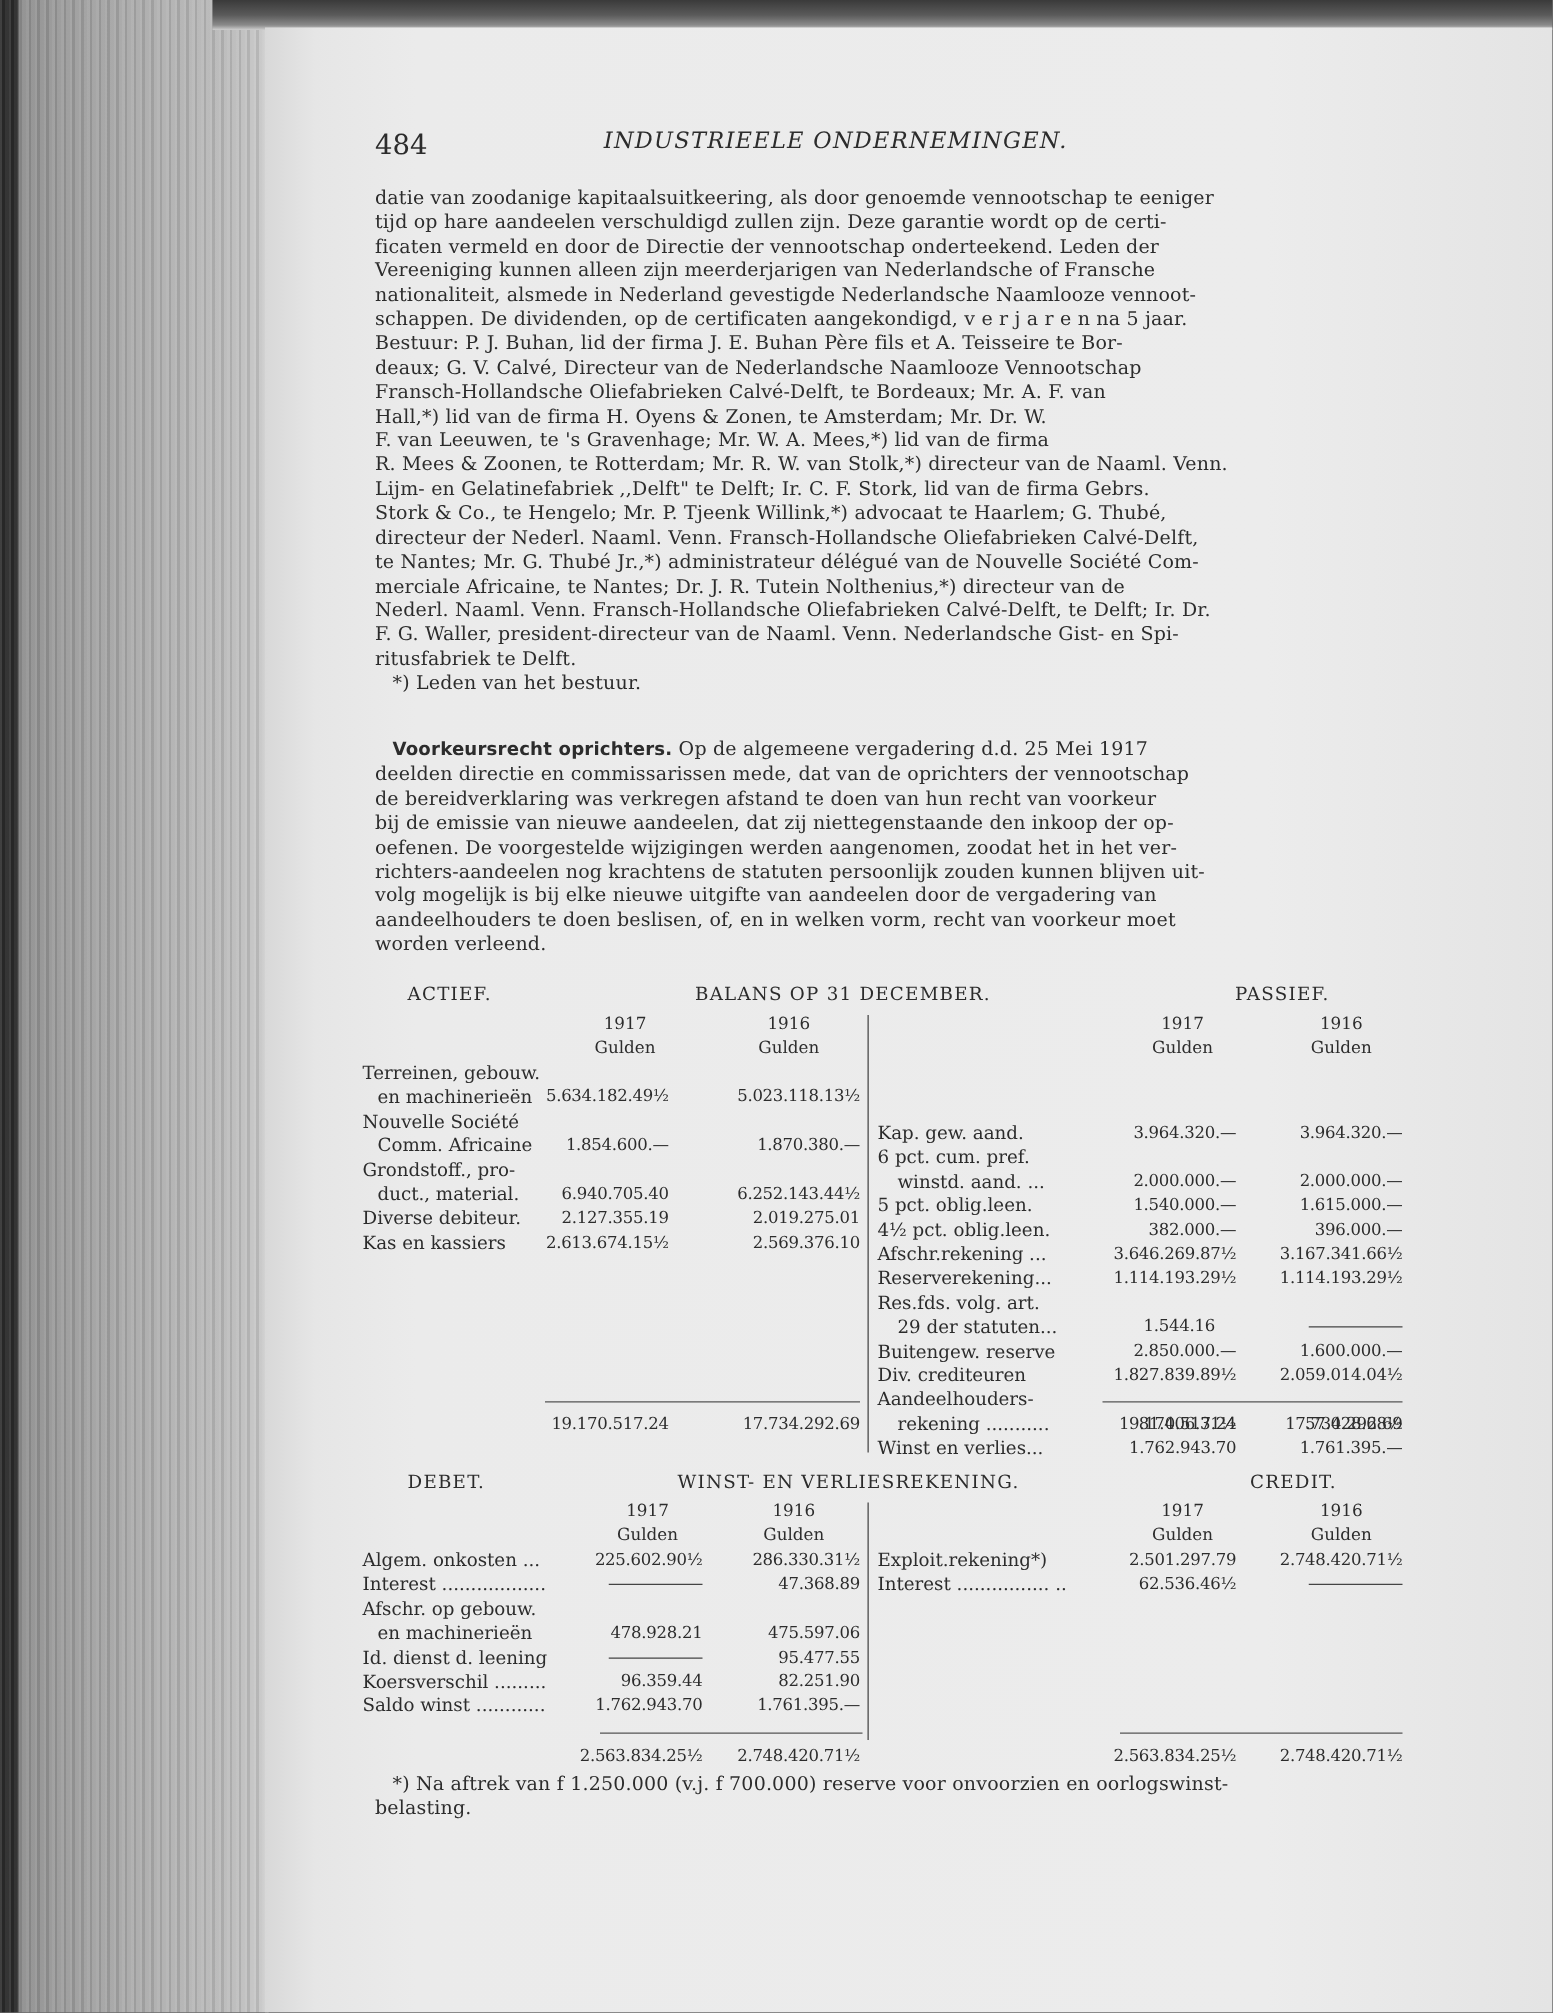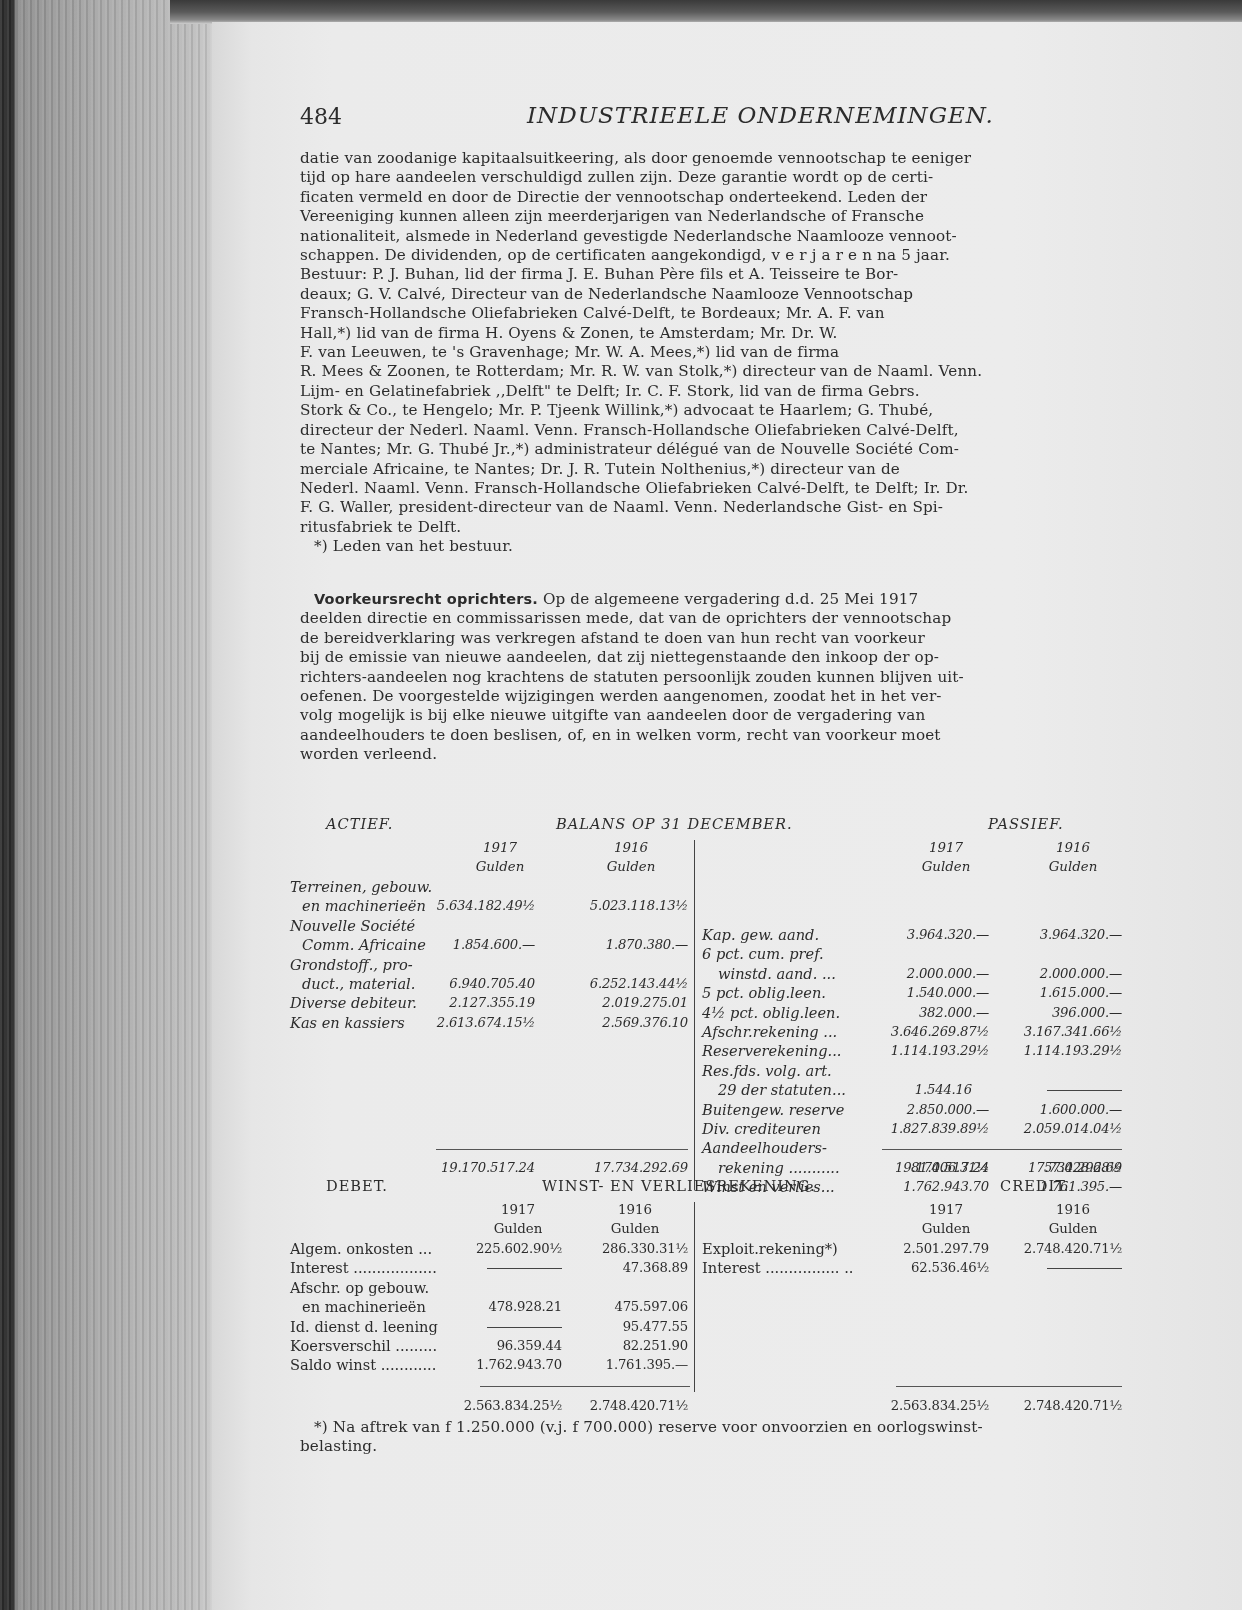--- a/index.html
+++ b/index.html
@@ -4,21 +4,21 @@
 <style>
   html,body{margin:0;padding:0;}
   body{width:1242px;height:1610px;position:relative;overflow:hidden;background:#6a6a6a;font-family:"DejaVu Serif","Liberation Serif",serif;color:#2c2c2c;}
   .book-edge{position:absolute;left:0;top:0;width:215px;height:1610px;
     background:linear-gradient(90deg,#2a2a2a 0px,#2a2a2a 14px,#8e8e8e 16px,#9a9a9a 50px,#a8a8a8 100px,#b4b4b4 150px,#bcbcbc 190px,#c8c8c8 210px,#d6d6d6 215px);}
   .book-edge .stripes{position:absolute;inset:0;background:repeating-linear-gradient(90deg,rgba(255,255,255,0.10) 0 2px,rgba(0,0,0,0.08) 2px 4px,rgba(255,255,255,0.05) 4px 7px);}
   .top-edge{position:absolute;left:170px;top:0;width:1072px;height:24px;background:linear-gradient(180deg,#3a3a3a 0,#5a5a5a 12px,#8a8a8a 20px,#cfcfcf 24px);}
   .page{position:absolute;left:212px;top:22px;width:1030px;height:1588px;background:linear-gradient(90deg,#d8d8d8 0,#e6e6e6 40px,#ebebeb 120px,#ececec 800px,#e4e4e4 1030px);}
   .running-head{position:absolute;left:300px;top:104px;width:810px;height:28px;}
   .page-number{position:absolute;left:0;top:0;font-size:22px;}
-  .running-title{position:absolute;left:183px;top:-2px;font-style:italic;font-size:23px;letter-spacing:1px;margin-left:44px;}
+  .running-title{position:absolute;left:183px;top:-2px;font-style:italic;font-size:18px;letter-spacing:1px;}
   .para{position:absolute;left:300px;width:835px;text-align:justify;font-size:15.2px;line-height:19.4px;letter-spacing:0.15px;}
   .footnote-line{padding-left:14px;}
   .section-head{font-family:"DejaVu Sans","Liberation Sans",sans-serif;font-weight:bold;font-size:14.5px;}
   
   .tbl{position:absolute;left:288px;width:840px;font-size:14.6px;line-height:19.4px;}
   .tbl-head{position:relative;height:22px;}
   .tbl-head span{position:absolute;top:0;letter-spacing:1px;}
   .half{position:absolute;top:0;}
   .row{position:relative;height:19.4px;white-space:nowrap;}
   .row .lbl{position:absolute;left:0;}
@@ -66,28 +66,28 @@
   <div>F. G. Waller, president-directeur van de Naaml. Venn. Nederlandsche Gist- en Spi-</div>
   <div>ritusfabriek te Delft.</div>
   <div class="footnote-line">*) Leden van het bestuur.</div>
 </div>
 
 <div class="para" style="top:590px;">
   <div style="padding-left:14px;"><span class="section-head">Voorkeursrecht oprichters.</span><span> Op de algemeene vergadering d.d. 25 Mei 1917</span></div>
   <div>deelden directie en commissarissen mede, dat van de oprichters der vennootschap</div>
   <div>de bereidverklaring was verkregen afstand te doen van hun recht van voorkeur</div>
   <div>bij de emissie van nieuwe aandeelen, dat zij niettegenstaande den inkoop der op-</div>
+  <div>oefenen. De voorgestelde wijzigingen werden aangenomen, zoodat het in het ver-</div>
   <div>richters-aandeelen nog krachtens de statuten persoonlijk zouden kunnen blijven uit-</div>
-  <div>oefenen. De voorgestelde wijzigingen werden aangenomen, zoodat het in het ver-</div>
   <div>volg mogelijk is bij elke nieuwe uitgifte van aandeelen door de vergadering van</div>
   <div>aandeelhouders te doen beslisen, of, en in welken vorm, recht van voorkeur moet</div>
   <div>worden verleend.</div>
 </div>
 
-<div class="tbl" style="top:814px;height:380px;font-style:italic;">
+<div class="tbl" style="top:786px;height:380px;">
   <div class="tbl-head">
     <span style="left:38px;">ACTIEF.</span>
     <span style="left:268px;">BALANS OP 31 DECEMBER.</span>
     <span style="left:700px;">PASSIEF.</span>
   </div>
 
   <div class="yr" style="left:172px;top:24px;width:80px;">
       <div>1917</div>
       <div>Gulden</div>
     </div>

